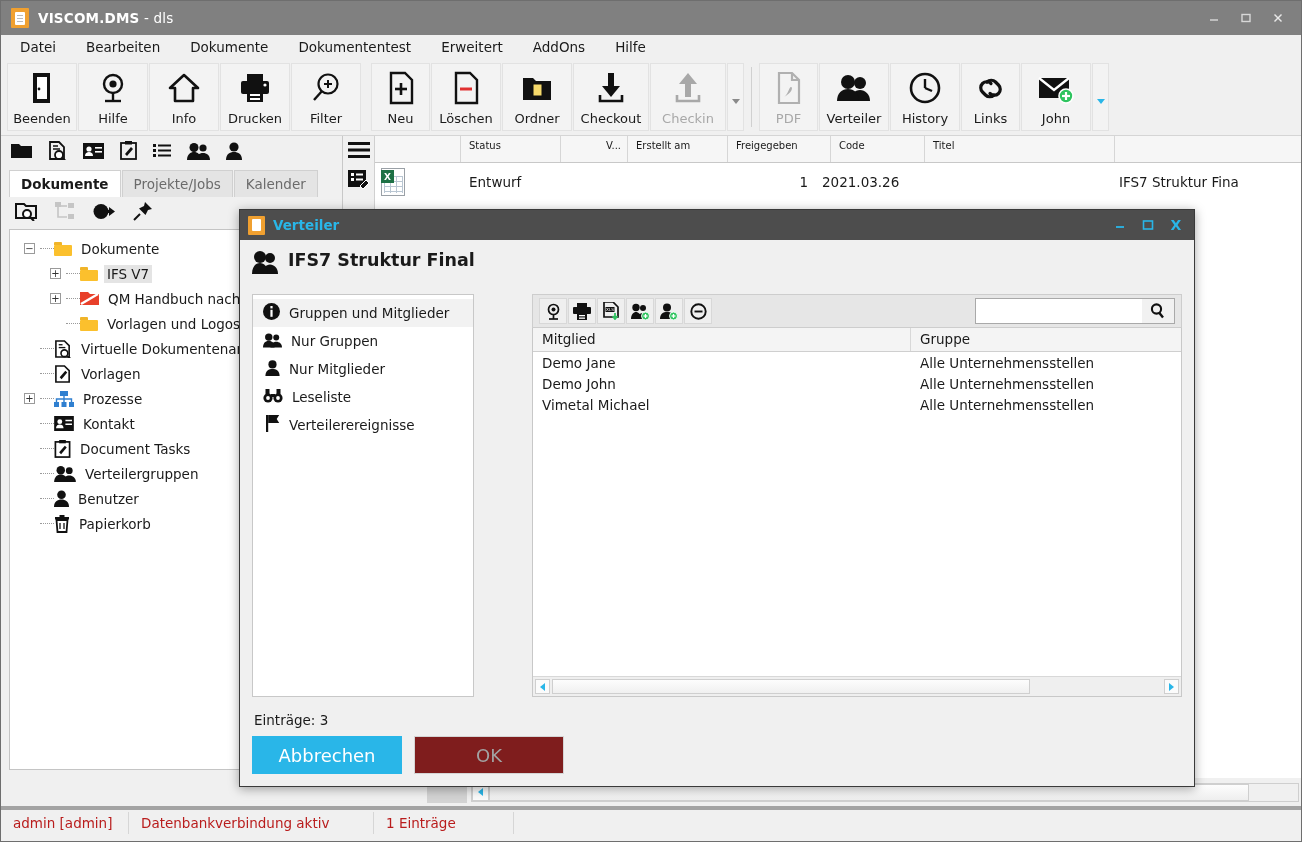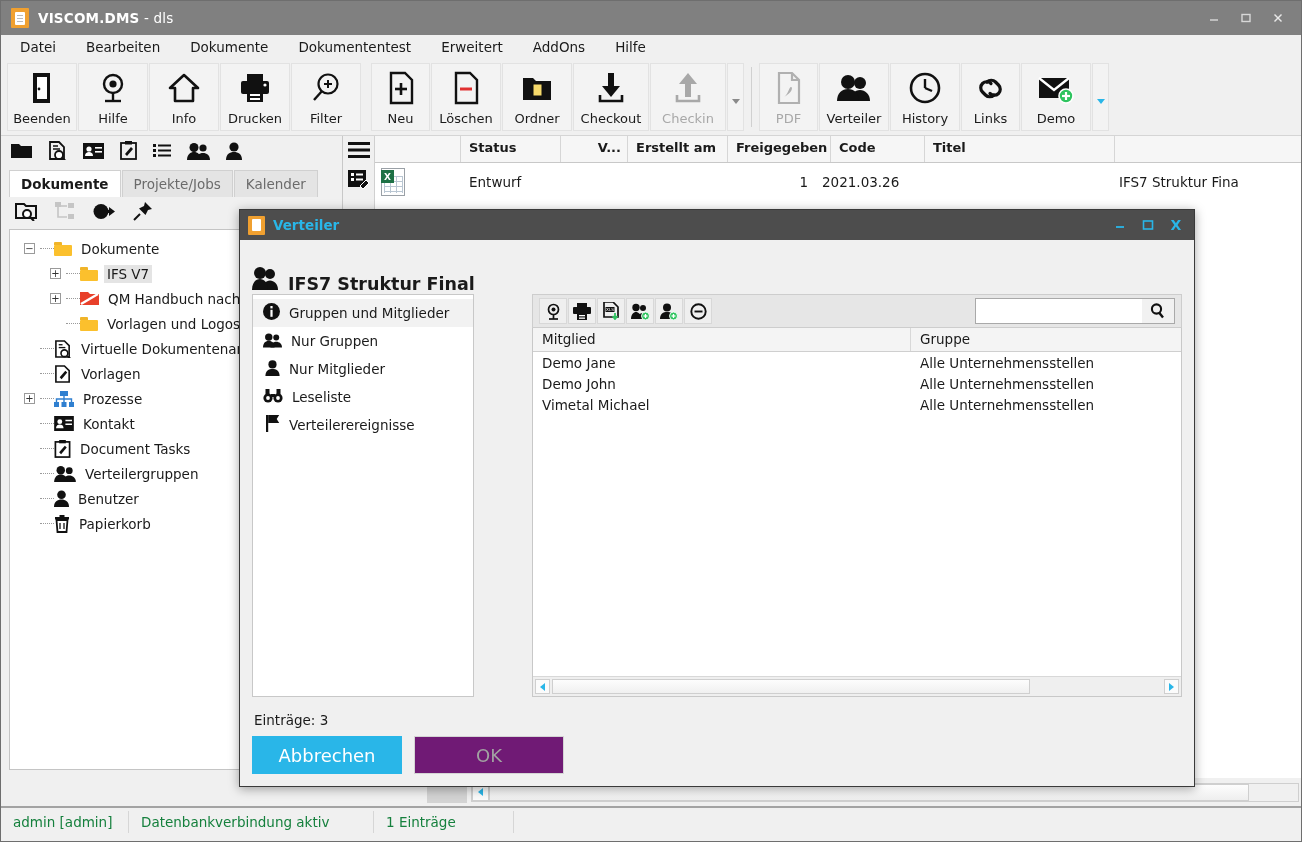--- a/index.html
+++ b/index.html
@@ -126,22 +126,22 @@
 
   .folder { width: 18px; height: 14px; position: relative; }
   .folder .tabtop { position:absolute; left:0; top:0; width:8px; height:3px; background:#f0b429; border-radius:1px 1px 0 0;}
   .folder .main { position:absolute; left:0; top:3px; width:18px; height:11px; background:#fbc02d; border-radius:1px;}
 
   
   .rp-side { width: 32px; background: #f0f0f0; padding-top: 5px; display: flex; flex-direction: column; align-items: center; gap: 7px; border-right: 1px solid #d0d0d0;}
   .rp-main { flex: 1; display: flex; flex-direction: column; background: #fff;}
   .dt-head { display: flex; height: 27px; background: #f6f6f6; border-bottom: 1px solid #c8c8c8; }
   .dt-head .th {
-    font-size: 13px; color: #1a1a1a; padding: 4px 8px;
-    border-right: 1px solid #d6d6d6; white-space: nowrap; overflow: hidden; cursor: default; font-weight: bold;
+    font-size: 10px; color: #1a1a1a; padding: 4px 8px;
+    border-right: 1px solid #d6d6d6; white-space: nowrap; overflow: hidden; cursor: default;
   }
   .dt-row { display: flex; height: 38px; align-items: center; }
   .dt-row .td { font-size: 13.5px; color: #1a1a1a; padding: 0 8px; white-space: nowrap; overflow: hidden; }
   .xls-icon { width: 24px; height: 28px; position: relative; margin-left: 6px; flex: none;}
   .xls-icon .sheet { position:absolute; inset:0; background:#fff; border:1px solid #9aa0a6;}
   .xls-icon .grid { position:absolute; left:3px; top:8px; right:2px; bottom:3px;
      background:
        repeating-linear-gradient(to right, #b9c6d2 0 1px, transparent 1px 6px),
        repeating-linear-gradient(to bottom, #b9c6d2 0 1px, transparent 1px 5px);
   }
@@ -152,43 +152,43 @@
   .mb-left { width: 424px; height: 26px; }
   .mb-grey { width: 40px; height: 22px; background: #d3d3d3; margin-right: 4px;}
   .hscroll { flex: 1; height: 19px; background: #f0f0f0; border: 1px solid #cfcfcf; display: flex; align-items: center; }
   .hs-arrow { width: 17px; height: 17px; background: #fbfbfb; border: 1px solid #cfcfcf; display:flex; align-items:center; justify-content:center;}
   .hs-arrow i { border-top: 4px solid transparent; border-bottom: 4px solid transparent; }
   .hs-arrow.l i { border-right: 5px solid #29b6e8; }
   .hs-thumb { height: 17px; background: linear-gradient(#fdfdfd,#eeeeee); border: 1px solid #cfcfcf; }
 
   
   .statusbar {
-    height: 30px; background: #f0f0f0; border-top: 2px solid #a3a3a3;
-    display: flex; align-items: center; font-size: 13.5px; color: #15803d;
+    height: 30px; background: #f0f0f0; border-top: 4px solid #a3a3a3;
+    display: flex; align-items: center; font-size: 13.5px; color: #b91c1c;
   }
   .sb-cell { padding: 0 12px; height: 22px; display: flex; align-items: center; border-right: 1px solid #d6d6d6; }
 
   
   .dialog {
     position: absolute; left: 238px; top: 208px; width: 956px; height: 578px;
     background: #f0f0f0; border: 1px solid #3a3a3a;
     box-shadow: 0 2px 10px rgba(0,0,0,.35);
     display: flex; flex-direction: column;
   }
   .dlg-title {
     height: 30px; background: #4d4d4d; display: flex; align-items: center; padding: 0 4px 0 8px; position: relative;
   }
   .dlg-title .dicon { width: 17px; height: 19px; background: #f0a030; border-radius:1px; display:flex; align-items:center; justify-content:center; margin-right: 8px;}
   .dlg-title .dicon .page { width:9px;height:12px;background:#fff;border-radius:1px;}
   .dlg-title .dtext { color: #29b6e8; font-size: 13.5px; font-weight: bold; }
   .dlg-wbtns { position: absolute; right: 8px; display: flex; align-items: center; gap: 8px; }
   .dlg-wbtn { color: #29b6e8; width: 20px; height: 22px; display:flex; align-items:center; justify-content:center; cursor: default;}
 
   .dlg-body { flex: 1; display: flex; flex-direction: column; padding: 10px 12px 0 12px; background: #f0f0f0;}
-  .dlg-head-row { display: flex; align-items: flex-end; gap: 10px; height: 44px; }
+  .dlg-head-row { display: flex; align-items: flex-start; gap: 10px; height: 44px; }
   .dlg-head-row .htitle { font-size: 17.5px; font-weight: bold; color: #1a1a1a; }
 
   .dlg-cols { flex: 1; display: flex; gap: 12px; padding-bottom: 6px; }
   .dlg-nav {
     width: 222px; background: #ffffff; border: 1px solid #c8c8c8;
     padding-top: 4px;
   }
   .nav-item {
     display: flex; align-items: center; gap: 9px; height: 28px; padding-left: 10px;
     font-size: 13.5px; color: #1a1a1a; cursor: default;
@@ -225,21 +225,21 @@
   .mts-thumb { height: 15px; background: linear-gradient(#fdfdfd,#f0f0f0); border: 1px solid #cfcfcf; margin: 0 2px;}
 
   .dlg-footer { padding: 6px 12px 12px 12px; background: #f0f0f0;}
   .entries { font-size: 13.5px; color: #1a1a1a; padding: 3px 0 8px 2px;}
   .btn-row { display: flex; gap: 12px; }
   .dbtn {
     width: 150px; height: 38px; font-size: 18px; display: flex; align-items: center; justify-content: center;
     cursor: default; border: 1px solid transparent;
   }
   .dbtn.primary { background: #29b6e8; color: #ffffff; }
-  .dbtn.disabled { background: #701a75; color: #a2a2a2; border: 1px solid #d4d4d4; }
+  .dbtn.disabled { background: #7f1d1d; color: #a2a2a2; border: 1px solid #d4d4d4; }
 </style>
 </head>
 <body>
 
 <div class="app">
 
   <div class="titlebar">
     <div class="title-icon">
         <div class="page"></div>
       </div>
@@ -444,21 +444,21 @@
     <div class="rbtn">
       <div class="ico">
         <svg width="38" height="34" viewBox="0 0 38 34">
             <rect x="2" y="7" width="30" height="20" fill="#111"></rect>
             <path d="M2 7 L17 19 L32 7" fill="none" stroke="#fff" stroke-width="2.4"></path>
             <circle cx="29" cy="25" r="7" fill="#2ec45f" stroke="#fff" stroke-width="1.6"></circle>
             <line x1="29" y1="21" x2="29" y2="29" stroke="#fff" stroke-width="2.2"></line>
             <line x1="25" y1="25" x2="33" y2="25" stroke="#fff" stroke-width="2.2"></line>
           </svg>
       </div>
-      <div class="lbl">Demo</div>
+      <div class="lbl">John</div>
     </div>
 
     <div class="rcaret blue">
         <i></i>
       </div>
   </div>
 
   <div class="body-split">
 
     <div class="left-pane">

